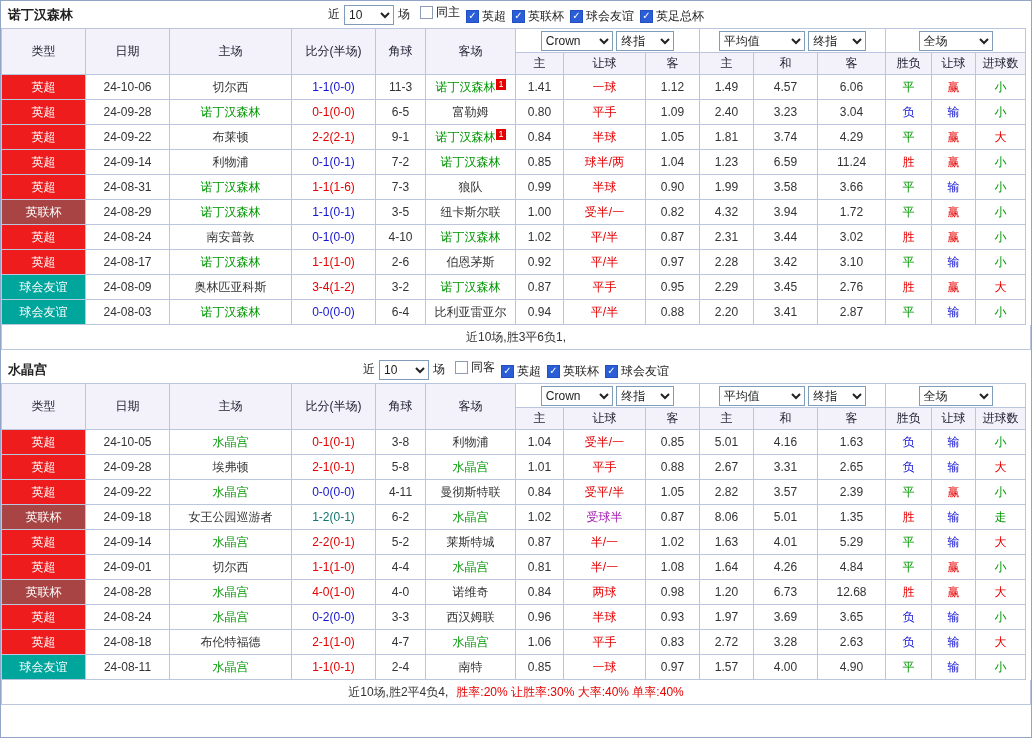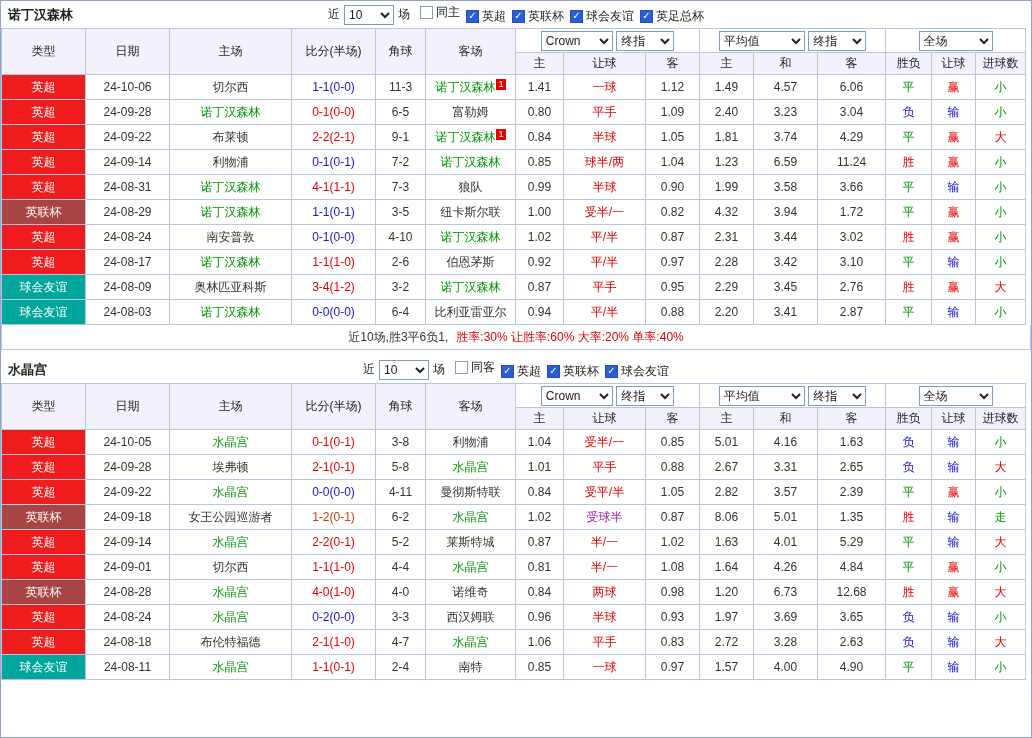--- a/index.html
+++ b/index.html
@@ -198,21 +198,21 @@
             <td>6.59</td>
             <td>11.24</td>
             <td style="color: rgb(230, 0, 0);">胜</td>
             <td style="color: rgb(230, 0, 0);">赢</td>
             <td style="color: rgb(0, 150, 0);">小</td>
           </tr>
           <tr>
             <td style="background: rgb(238, 28, 28); color: rgb(255, 255, 255);">英超</td>
             <td>24-08-31</td>
             <td style="color: rgb(0, 150, 0);">诺丁汉森林</td>
-            <td style="color: rgb(230, 0, 0);">4-1(1-1)</td>
+            <td style="color: rgb(230, 0, 0);">1-1(1-6)</td>
             <td>7-3</td>
             <td>狼队</td>
             <td>0.99</td>
             <td style="color: rgb(230, 0, 0);">半球</td>
             <td>0.90</td>
             <td>1.99</td>
             <td>3.58</td>
             <td>3.66</td>
             <td style="color: rgb(0, 150, 0);">平</td>
             <td style="color: rgb(20, 20, 210);">输</td>
@@ -300,21 +300,20 @@
             <td>3.41</td>
             <td>2.87</td>
             <td style="color: rgb(0, 150, 0);">平</td>
             <td style="color: rgb(20, 20, 210);">输</td>
             <td style="color: rgb(0, 150, 0);">小</td>
           </tr>
         </tbody>
     </table>
     <div class="summary">
       <span class="rec">近10场,胜3平6负1,</span>
-      <span class="rates">胜率:30%  让胜率:60%  大率:20%  单率:40%</span>
     </div>
   </div>
 
   <div class="section">
     <div class="sec-head">
       <span class="team-title">水晶宫</span>
       <div class="filters">
         <span>近</span>
         <select class="sel-n"><option>10</option></select>
         <span>场</span>
@@ -432,21 +431,21 @@
             <td>3.57</td>
             <td>2.39</td>
             <td style="color: rgb(0, 150, 0);">平</td>
             <td style="color: rgb(230, 0, 0);">赢</td>
             <td style="color: rgb(0, 150, 0);">小</td>
           </tr>
           <tr>
             <td style="background: rgb(169, 68, 68); color: rgb(255, 255, 255);">英联杯</td>
             <td>24-09-18</td>
             <td>女王公园巡游者</td>
-            <td style="color: #c2410c;">1-2(0-1)</td>
+            <td style="color: #0f766e;">1-2(0-1)</td>
             <td>6-2</td>
             <td style="color: rgb(0, 150, 0);">水晶宫</td>
             <td>1.02</td>
             <td style="color: #a21caf;">受球半</td>
             <td>0.87</td>
             <td>8.06</td>
             <td>5.01</td>
             <td>1.35</td>
             <td style="color: rgb(230, 0, 0);">胜</td>
             <td style="color: rgb(20, 20, 210);">输</td>
@@ -549,15 +548,19 @@
             <td>0.97</td>
             <td>1.57</td>
             <td>4.00</td>
             <td>4.90</td>
             <td style="color: rgb(0, 150, 0);">平</td>
             <td style="color: rgb(20, 20, 210);">输</td>
             <td style="color: rgb(0, 150, 0);">小</td>
           </tr>
         </tbody>
     </table>
+    <div class="summary">
+      <span class="rec">近10场,胜2平4负4,</span>
+      <span class="rates">胜率:20%  让胜率:30%  大率:40%  单率:40%</span>
+    </div>
   </div>
 
 </div>
 
 </body></html>

